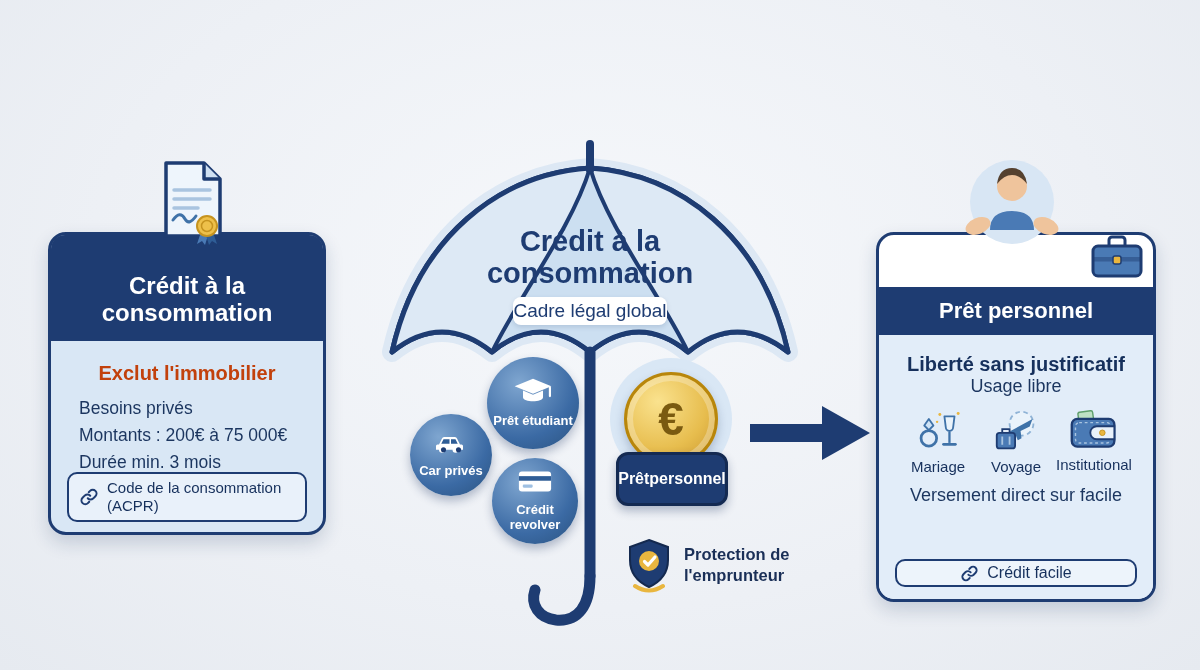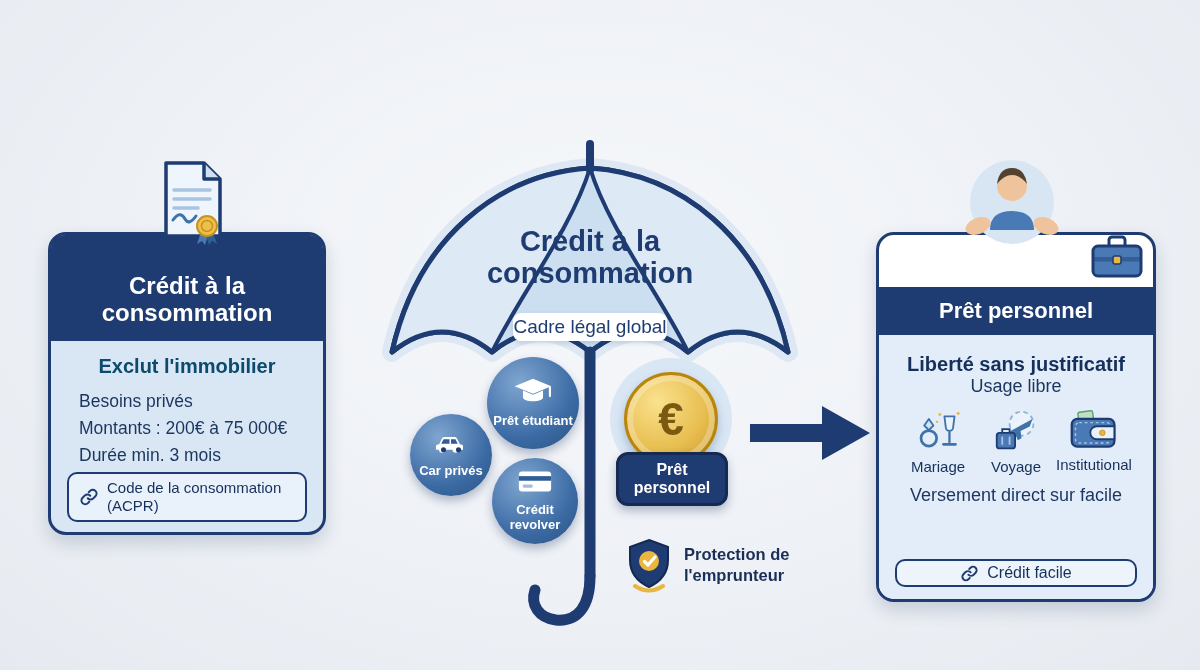--- a/index.html
+++ b/index.html
@@ -10,21 +10,21 @@
   .title{ position:absolute; left:46px; top:42px; font-size:41px; font-weight:800;
           color:#1b2a52; letter-spacing:-0.8px; }
 
   
   .card{ position:absolute; border:3px solid #1e3c72; border-radius:18px;
          box-shadow:0 8px 18px rgba(22,48,92,.18); }
   .card-left{ left:48px; top:232px; width:278px; height:303px; background:#d9e7f5; }
   .card-left .hdr{ height:106px; background:#1e3c72; border-radius:14px 14px 0 0;
          display:flex; flex-direction:column; align-items:center; justify-content:center;
          padding-top:24px; color:#fff; font-weight:700; font-size:24px; line-height:1.12; text-align:center; }
-  .card-left .sub{ margin-top:14px; text-align:center; font-size:20px; font-weight:700; color:#0c4a6e; }
+  .card-left .sub{ margin-top:21px; text-align:center; font-size:20px; font-weight:700; color:#c2410c; }
   .card-left .lines{ margin-top:10px; padding-left:28px; font-size:17.5px; line-height:1.55; color:#1b355f; }
   .chip{ position:absolute; left:16px; right:16px; bottom:10px; border:2px solid #1e3c72;
          background:#e9f1fa; border-radius:10px; padding:5px 10px; font-size:15px; line-height:1.2;
          display:flex; align-items:center; gap:8px; color:#16305c; }
   .chip svg{ flex:0 0 auto; }
 
   .card-right{ left:876px; top:232px; width:280px; height:370px; background:#ffffff; }
   .card-right .hdr{ position:absolute; top:52px; left:-1px; right:-1px; height:48px; background:#1e3c72;
          color:#fff; font-size:22px; font-weight:700; display:flex; align-items:center; justify-content:center; }
   .card-right .body{ position:absolute; top:100px; left:0; right:0; bottom:0;
@@ -41,21 +41,21 @@
 
   
   .doc-icon{ position:absolute; left:146px; top:160px; z-index:5; }
   .person-icon{ position:absolute; left:952px; top:156px; z-index:5; }
   .briefcase-icon{ position:absolute; left:1090px; top:233px; z-index:6; }
 
   
   .umbrella-svg{ position:absolute; left:330px; top:128px; }
   .umbrella-text{ position:absolute; left:460px; top:226px; width:260px; text-align:center; z-index:4; }
   .umbrella-text .t{ font-size:29px; font-weight:800; color:#1e3c72; line-height:1.1; }
-  .umbrella-text .s{ display:inline-block; margin-top:23px; background:#ffffff; border-radius:8px;
+  .umbrella-text .s{ display:inline-block; margin-top:7px; background:#ffffff; border-radius:8px;
         padding:3px 0; font-size:19px; color:#1e3c72; box-shadow:0 2px 5px rgba(22,48,92,.15); }
 
   
   .bubble{ position:absolute; border-radius:50%; display:flex; flex-direction:column;
         align-items:center; justify-content:center; gap:10px; color:#fff; font-weight:700;
         font-size:13px; line-height:1.1; text-align:center;
         background:radial-gradient(circle at 35% 28%, #7fa6d0, #3b6aa4 62%, #2a527f 100%);
         box-shadow:0 5px 10px rgba(22,48,92,.3); z-index:3; }
   .bubble-car{ left:410px; top:414px; width:82px; height:82px; }
   .bubble-student{ left:487px; top:357px; width:92px; height:92px; }
@@ -63,21 +63,21 @@
 
   .coin-halo{ position:absolute; left:610px; top:358px; width:122px; height:122px; border-radius:50%;
         background:#d9e7f5; z-index:2; }
   .coin{ position:absolute; left:624px; top:372px; width:94px; height:94px; border-radius:50%;
         background:radial-gradient(circle at 35% 30%, #fae28e, #e7bd4e 58%, #c9952c 100%);
         border:3px solid #b8860b; box-shadow:inset 0 0 0 6px rgba(255,255,255,.28), 0 5px 10px rgba(22,48,92,.25);
         display:flex; align-items:center; justify-content:center; z-index:3;
         font-size:46px; font-weight:800; color:#7a5a10; }
   .pill{ position:absolute; left:616px; top:452px; width:112px; height:54px; background:#1e3c72;
         border:3px solid #142a52; border-radius:12px; color:#fff; font-weight:700; font-size:16px;
-        line-height:1.15; display:flex; flex-direction:column; align-items:center; justify-content:center;
+        line-height:1.15; display:flex; flex-direction:row; align-items:center; justify-content:center;
         z-index:6; box-shadow:0 5px 10px rgba(22,48,92,.3); }
 
   .shield{ position:absolute; left:626px; top:538px; z-index:4; }
   .protection{ position:absolute; left:684px; top:544px; width:140px; font-size:16.5px;
         font-weight:600; color:#1a2f57; line-height:1.25; }
 
   .arrow-svg{ position:absolute; left:750px; top:404px; z-index:2; }
 </style>
 </head>
 <body>

